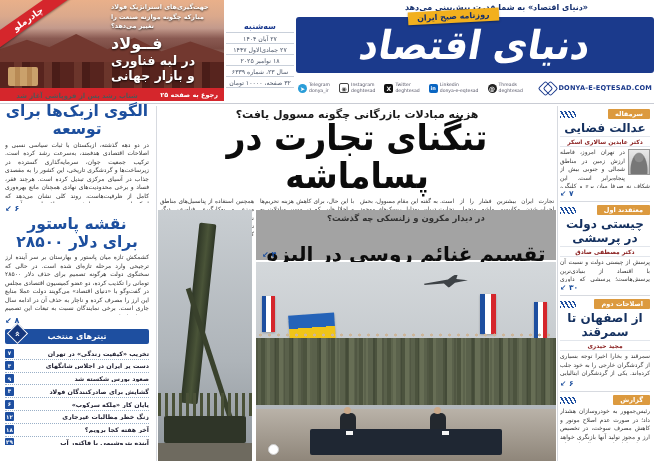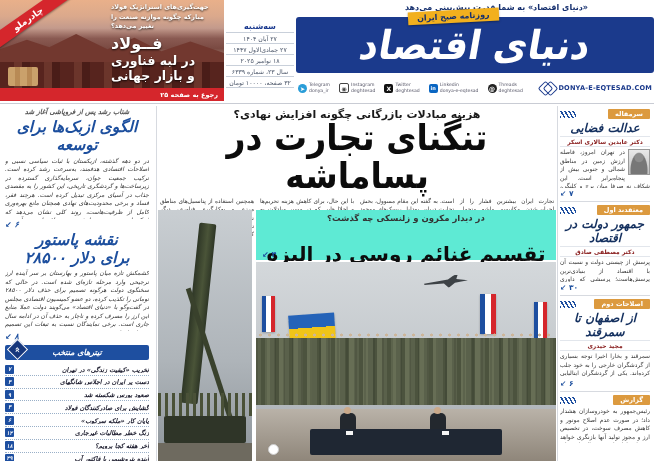--- a/index.html
+++ b/index.html
@@ -46,21 +46,21 @@
   .soc-ico.th{background:#222;}
   .soc-label{font-size:4.6px;color:#556;line-height:1.25;text-align:left;}
   .site{display:flex;align-items:center;gap:4px;margin-left:auto;}
   .site-logo{position:relative;width:14px;height:12px;flex:none;}
   .site-logo i{position:absolute;top:1px;width:9px;height:9px;border:1.6px solid #1b3a8c;transform:rotate(45deg);border-radius:2px;}
   .site-logo i:first-child{left:0;} .site-logo i:last-child{left:5px;}
   .site-url{font-size:6.6px;font-weight:bold;color:#1b3a8c;letter-spacing:.2px;}
   .hr-top{position:absolute;top:103px;left:0;right:0;height:1px;background:#c9ccd4;}
   .vrule{position:absolute;top:106px;bottom:0;width:1px;background:#d7dae0;}
   
-  .leftcol{position:absolute;left:0;top:106px;width:154px;height:355px;padding:0 5px;box-sizing:border-box;overflow:hidden;font-style:italic;}
+  .leftcol{position:absolute;left:0;top:90px;width:154px;height:355px;padding:0 5px;box-sizing:border-box;overflow:hidden;}
   .lc-kicker{text-align:center;font-size:6.8px;font-weight:bold;color:#555;margin-top:2px;}
   .lc-h{font-size:15.5px;font-weight:bold;color:#1d4f9e;text-align:center;line-height:1.18;margin:2px 0;}
   .lc-body{font-size:6px;text-align:justify;line-height:1.42;color:#333;max-height:62px;overflow:hidden;}
   .ref{text-align:left;color:#1d4f9e;font-weight:bold;font-size:8px;margin:1px 0 2px;}
   .banner{position:relative;height:15px;background:#1e4fa0;color:#fff;font-size:8px;font-weight:bold;
           display:flex;align-items:center;justify-content:center;margin:4px 0 3px;border-radius:2px;}
   .banner-ico{position:absolute;left:5px;top:-3px;width:13px;height:13px;background:#16377c;border:1px solid #fff;
               transform:rotate(45deg);display:flex;align-items:center;justify-content:center;}
   .banner-ico span{transform:rotate(-135deg);font-size:9px;line-height:1;color:#fff;}
   .pick{display:flex;align-items:center;gap:3px;border-bottom:1px dotted #9ab0c8;padding:1.4px 0;direction:ltr;}
@@ -77,21 +77,21 @@
   .photo-zone{position:absolute;top:104px;left:0;right:0;bottom:0;}
   .missile{position:absolute;left:0;top:0;width:94px;bottom:0;overflow:hidden;
            background:linear-gradient(#c9ced2,#aeb4b9 60%,#8e959b);}
   .launcher-can{position:absolute;left:34%;top:5%;width:17px;height:72%;border-radius:2px;
            background:linear-gradient(90deg,#2e3626,#4a5438 55%,#2e3626);transform:rotate(6deg);}
   .launcher-arm{position:absolute;left:52%;top:30%;width:5px;height:55%;background:#39412c;transform:rotate(-18deg);}
   .launcher-base{position:absolute;left:6%;right:6%;bottom:7%;height:11%;background:#2f3528;border-radius:2px;}
   .mini-troops{position:absolute;bottom:18%;left:0;right:0;height:9%;
            background:repeating-linear-gradient(90deg,#4a5138 0 3px,transparent 3px 7px);}
   .ground{position:absolute;bottom:0;left:0;right:0;height:7%;background:#6e6a5f;}
-  .story2{position:absolute;left:98px;right:0;top:0;height:50px;background:#5eead4;}
+  .story2{position:absolute;left:98px;right:0;top:0;height:50px;background:#a3a3a3;}
   .s2-kicker{text-align:center;font-size:8.5px;font-weight:bold;color:#333;margin-top:3px;}
   .s2-h{text-align:center;font-size:20px;font-weight:bold;color:#0c0c0c;margin-top:19px;}
   .s2-ref{position:absolute;left:6px;bottom:1px;color:#1d4f9e;font-weight:bold;font-size:8px;}
   .main-photo{position:absolute;left:98px;right:0;top:52px;bottom:0;overflow:hidden;
            background:linear-gradient(#d4d8db,#c2c7cb 55%,#9aa0a5);}
   .jet{position:absolute;top:7%;left:56%;width:44px;height:12px;background:#3d4246;transform:rotate(-6deg);
        clip-path:polygon(0 45%,55% 30%,70% 0,78% 0,74% 35%,100% 55%,70% 65%,55% 100%,45% 60%,0 55%);}
   .flag-ua{position:absolute;top:26%;left:11%;width:46px;height:27px;transform:rotate(-4deg);
            background:linear-gradient(#2563b8 50%,#f0c419 50%);box-shadow:0 1px 2px rgba(0,0,0,.25);}
   .flag-fr{width:13px;height:36px;position:absolute;
@@ -109,21 +109,21 @@
   .figure{position:absolute;width:16px;height:20px;background:#23282e;border-radius:5px 5px 0 0;bottom:14%;}
   .figure::after{content:"";position:absolute;top:-6px;left:4px;width:7px;height:7px;border-radius:50%;background:#caa98a;}
   .fg1{left:28%;} .fg2{left:58%;}
   .credit-dot{position:absolute;left:12px;bottom:6px;width:9px;height:9px;border-radius:50%;background:#fff;border:1px solid #ccc;}
   
   .sidebar{position:absolute;left:558px;top:106px;width:96px;height:355px;padding:0 4px 0 2px;
            box-sizing:border-box;overflow:hidden;}
   .sec-label-row{display:flex;align-items:center;justify-content:space-between;margin:3px 0 2px;}
   .sec-label{background:#dc9a3f;color:#fff;font-size:6.5px;font-weight:bold;padding:1px 7px;border-radius:1px;}
   .sec-deco{height:7px;width:16px;background:repeating-linear-gradient(60deg,#1e4fa0 0 1.5px,transparent 1.5px 3.5px);}
-  .sec-h{font-size:12px;font-weight:bold;color:#14305f;text-align:center;margin:1px 0;font-style:italic;}
+  .sec-h{font-size:12px;font-weight:bold;color:#14305f;text-align:center;margin:1px 0;}
   .sec-h.small{font-size:8.4px;}
   .sec-by{font-size:6px;color:#8a2020;text-align:center;font-weight:bold;margin:1px 0;
           border-top:1px solid #e2e6ec;border-bottom:1px solid #e2e6ec;padding:1px 0;}
   .sec-body{font-size:5.9px;text-align:justify;line-height:1.45;color:#333;overflow:hidden;}
   .avatar{float:right;width:20px;height:24px;margin:1px 0 1px 3px;border:1px solid #999;
           background:radial-gradient(circle at 50% 32%,#8d8d8d 4px,transparent 5px),
                      radial-gradient(ellipse at 50% 85%,#777 8px,transparent 9px),linear-gradient(#e9e9e9,#c2c2c2);}
   .sec-ref{text-align:left;color:#1d4f9e;font-weight:bold;font-size:7.5px;margin:1px 0;}
   .sec-div{border-top:1px solid #d7dae0;margin:3px 0;}
   .b40{max-height:40px;} .b24{max-height:24px;} .b26{max-height:26px;} .b36{max-height:36px;}
@@ -257,21 +257,21 @@
       <span class="pick-txt">آخر هفته کجا برویم؟</span>
     </div>
     <div class="pick">
       <span class="pick-num">۲۹</span>
       <span class="pick-txt">آینده پتروشیمی با فاکتور آب</span>
     </div>
 
   </div>
 
   <div class="main">
-    <div class="lead-kicker">هزینه مبادلات بازرگانی چگونه افزایش نهادی؟</div>
+    <div class="lead-kicker">هزینه مبادلات بازرگانی چگونه مسوول یافت؟</div>
     <div class="lead-h">تنگنای تجارت در پساماشه</div>
     <div class="lead-cols">
       <div class="lead-col">تجارت ایران بیشترین فشار را از اجرایی‌شدن مکانیسم ماشه متحمل شده؛ به شکلی که هزینه لجستیک در بازرگانی خارجی ایران به دو برابر میانگین جهانی افزایش یافته است. در همین زمینه، مدیرکل دفتر آداب و پشتیبانی سازمان توسعه تجارت در گفت‌وگویی اختصاصی با «دنیای اقتصاد» مشکلات تجارت ایران با سایر کشورها را تشریح کرده</div>
       <div class="lead-col">است. به گفته این مقام مسوول، بخش تجارت دریایی به‌دلیل ریسک‌های موجود بیشترین آسیب را در برابر تحریم‌ها متحمل شده است. همچنین در بخش حمل‌ونقل جاده‌ای و ریلی، مشکلات زیرساختی و برخی اختلافات سیاسی با همسایگان باعث محدودشدن تجارت ایران شده است.</div>
       <div class="lead-col">با این حال، برای کاهش هزینه تحریم‌ها و اخلال‌هایی که در مسیر مبادلات به وجود آمده، راهکارهایی همچون استفاده از ظرفیت زیرساختی همسایه‌ها برای صادرات وجود دارد. برای استفاده از این مسیر، توسعه خطوط ریلی و جاده‌ای در اولویت قرار دارد.</div>
       <div class="lead-col">
         <span>همچنین استفاده از پتانسیل‌های مناطق مرزی و به‌کارگیری فناوری، دیگر تدبیری است که می‌تواند تبعات تحریم‌ها و هزینه مبادلات تجاری را کاهش دهد.</span>
         <span class="inline-ref"><span>۵</span> <span>↙</span></span>
       </div>
     </div>
@@ -326,21 +326,21 @@
     </div>
     <div class="sec-ref">
       <span>۷</span> <span>↙</span>
     </div>
     <div class="sec-div"></div>
 
     <div class="sec-label-row">
       <span class="sec-label">معتقدند اول</span>
       <span class="sec-deco"></span>
     </div>
-    <div class="sec-h">جمهور دولت در اقتصاد</div>
+    <div class="sec-h">چیستی دولت در پرسشی</div>
     <div class="sec-by">دکتر مصطفی صادق</div>
     <div class="sec-body b24">پرسش از چیستی دولت و نسبت آن با اقتصاد از بنیادی‌ترین پرسش‌هاست؛ پرسشی که داوری درباره هر سیاست اقتصادی، از دولت نگهبان تا دولت رفاه، به پاسخ آن و به شناسایی چیستی دولت بستگی دارد.</div>
     <div class="sec-ref">
       <span>۳۰</span> <span>↙</span>
     </div>
     <div class="sec-div"></div>
 
     <div class="sec-label-row">
       <span class="sec-label">اصلاحات دوم</span>
       <span class="sec-deco"></span>

